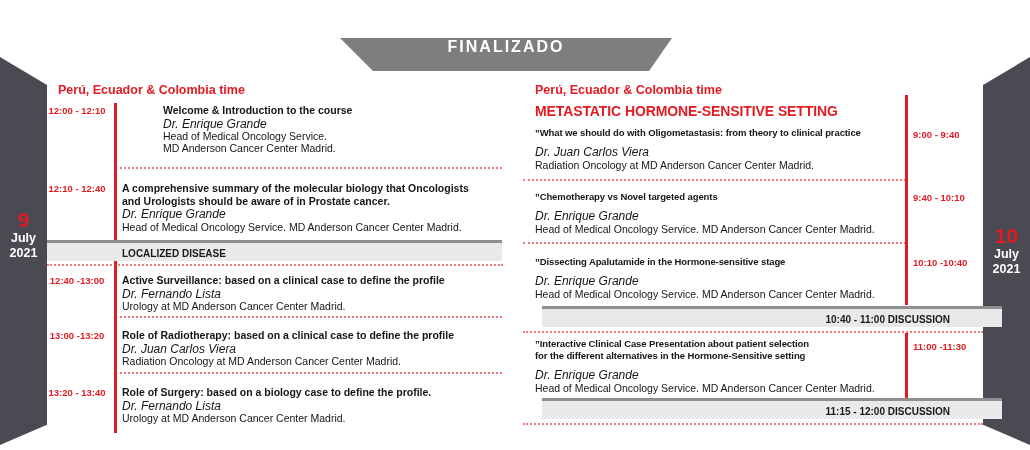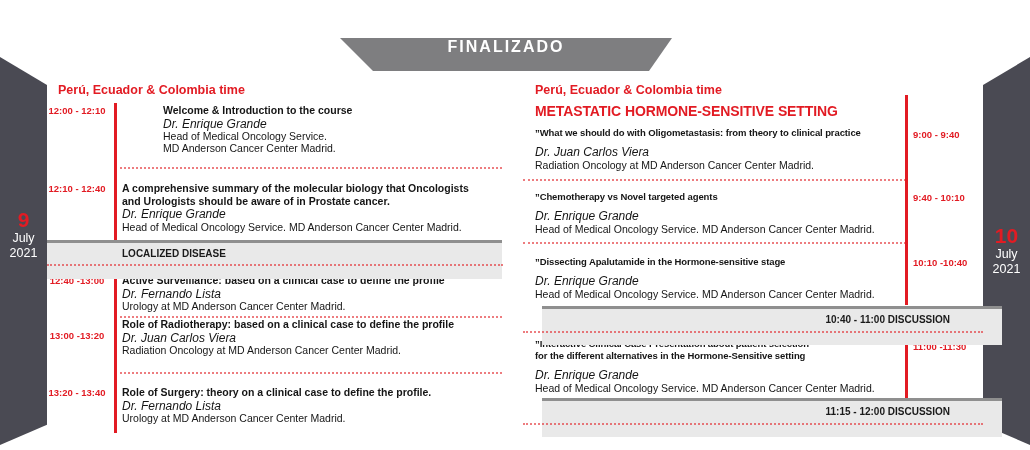--- a/index.html
+++ b/index.html
@@ -12,37 +12,37 @@
           clip-path:polygon(0 0,100% 0,calc(100% - 23px) 100%,33px 100%);
           display:flex;align-items:flex-start;justify-content:center;}
   .banner span{color:#fff;font-weight:bold;font-size:16px;letter-spacing:2px;}
 
   
   .panel{top:57px;width:47px;height:388px;background:var(--panel_dark,#4a4a53);}
   .panel-left{left:0;clip-path:polygon(0 0,100% 7.2%,100% 94.8%,0 100%);}
   .panel-right{right:0;clip-path:polygon(0 7.2%,100% 0,100% 100%,0 94.8%);}
   .daybox{position:absolute;width:100%;text-align:center;}
   .day-num{font-size:21px;line-height:22px;font-weight:bold;color:var(--red,#e21b23);}
-  .day-rest{font-size:12.5px;line-height:15px;font-weight:normal;color:#fff;}
+  .day-rest{font-size:12.5px;line-height:15px;font-weight:bold;color:#fff;}
 
   
   .tz{font-weight:bold;color:var(--red,#e21b23);font-size:12.5px;white-space:nowrap;}
   .section-hd{font-weight:bold;color:var(--red,#e21b23);font-size:14px;letter-spacing:-0.1px;white-space:nowrap;}
   .redbar{width:3px;background:var(--red,#e21b23);z-index:1;}
   .time{color:var(--red,#e21b23);font-weight:bold;font-size:9.5px;white-space:nowrap;}
   .time-l{left:44px;width:66px;text-align:center;}
   .time-r{left:913px;width:66px;text-align:left;}
   .session{width:385px;}
   .title{font-weight:bold;font-size:10.5px;line-height:12.5px;white-space:pre;color:#151515;}
   .col-right .title{font-size:9.5px;letter-spacing:-0.1px;line-height:12px;}
   .speaker{font-style:italic;font-size:12px;line-height:12.5px;margin-top:1px;}
   .col-right .speaker{margin-top:7px;}
   .desc{font-size:10.5px;line-height:12px;white-space:pre;}
   .dotted{border-top:2px dotted rgba(226,43,48,.62);height:0;}
-  .bandbar{background:var(--band_gray,#e9e9e9);border-top:3px solid #8f8f8f;height:39px;
+  .bandbar{background:var(--band_gray,#e9e9e9);border-top:3px solid #8f8f8f;height:21px;
            font-size:10px;font-weight:bold;color:#1a1a1a;line-height:21px;z-index:2;white-space:nowrap;}
   .band-left{padding-left:75px;box-sizing:border-box;}
   .band-right{text-align:right;padding-right:52px;box-sizing:border-box;margin-left:19px;}
   .z3{z-index:3;}
 </style>
 </head>
 <body>
 
 <div id="canvas">
 
@@ -95,30 +95,30 @@
 
     <div class="abs time time-l" style="top:275px;">12:40 -13:00</div>
     <div class="abs session" style="left:122px;top:274px;">
       <div class="title">Active Surveillance: based on a clinical case to define the profile</div>
       <div class="speaker">Dr. Fernando Lista</div>
       <div class="desc">Urology at MD Anderson Cancer Center Madrid.</div>
     </div>
     <div class="abs dotted" style="left:120px;top:316px;width:382px;"></div>
 
     <div class="abs time time-l" style="top:330px;">13:00 -13:20</div>
-    <div class="abs session" style="left:122px;top:318px;">
+    <div class="abs session" style="left:122px;top:329px;">
       <div class="title">Role of Radiotherapy: based on a clinical case to define the profile</div>
       <div class="speaker">Dr. Juan Carlos Viera</div>
       <div class="desc">Radiation Oncology at MD Anderson Cancer Center Madrid.</div>
     </div>
     <div class="abs dotted" style="left:120px;top:372px;width:382px;"></div>
 
     <div class="abs time time-l" style="top:387px;">13:20 - 13:40</div>
     <div class="abs session" style="left:122px;top:386px;">
-      <div class="title">Role of Surgery: theory on a clinical case to define the profile.</div>
+      <div class="title">Role of Surgery: based on a biology case to define the profile.</div>
       <div class="speaker">Dr. Fernando Lista</div>
       <div class="desc">Urology at MD Anderson Cancer Center Madrid.</div>
     </div>
   </div>
 
   <div class="col-right">
     <div class="abs tz" style="left:535px;top:83px;">Perú, Ecuador &amp; Colombia time</div>
     <div class="abs section-hd" style="left:535px;top:103px;">METASTATIC HORMONE-SENSITIVE SETTING</div>
 
     <div class="abs redbar" style="left:905px;top:95px;height:210px;"></div>

